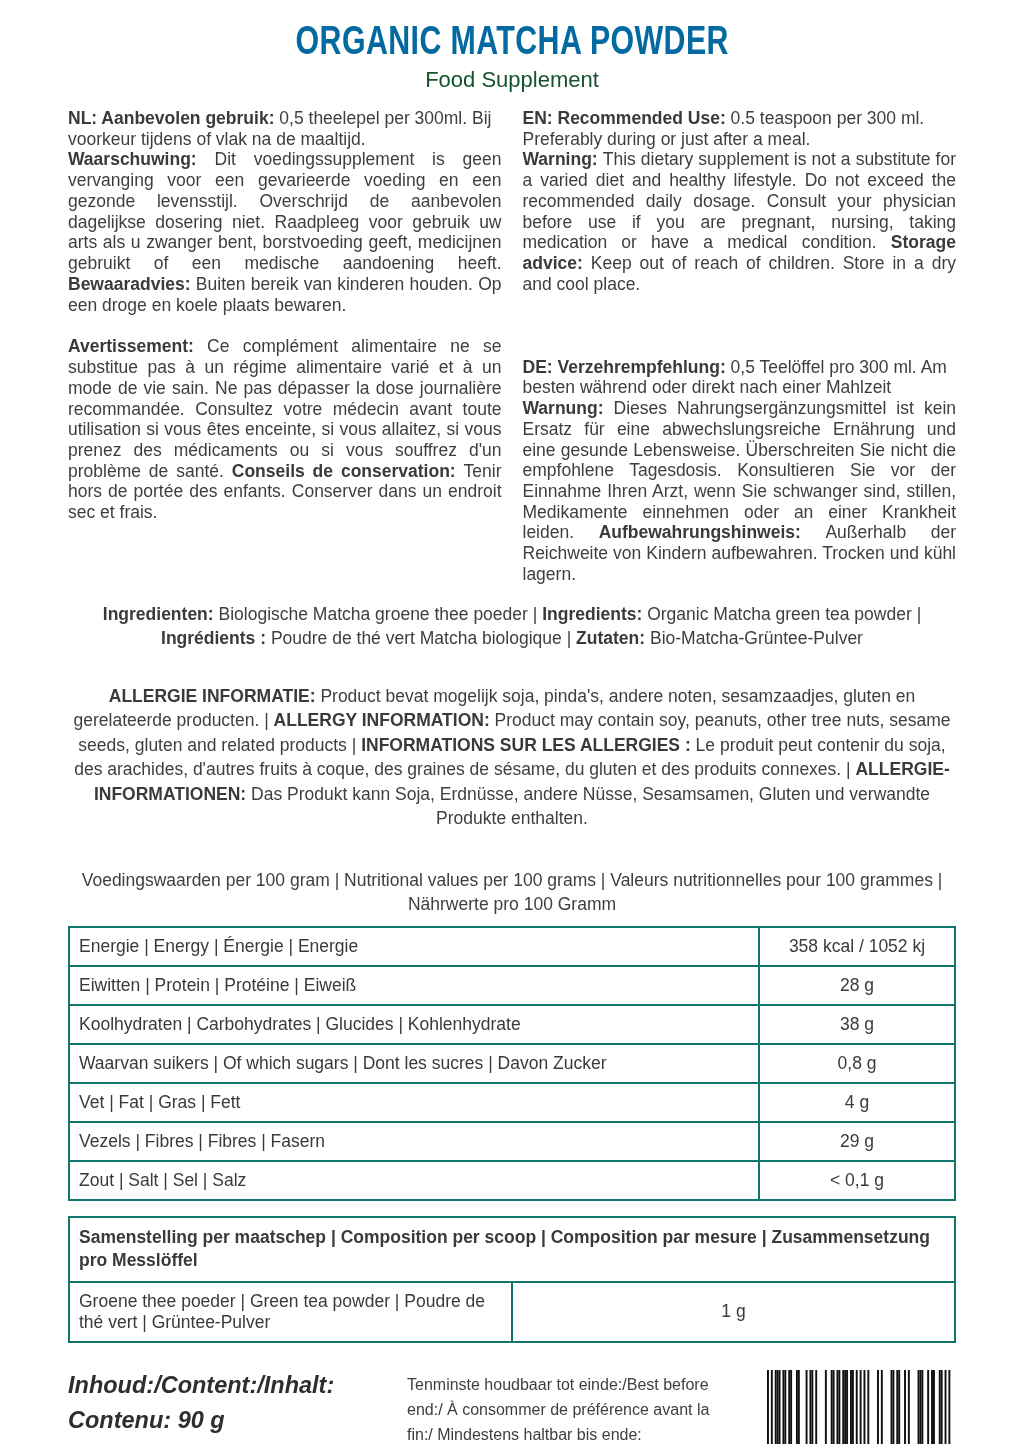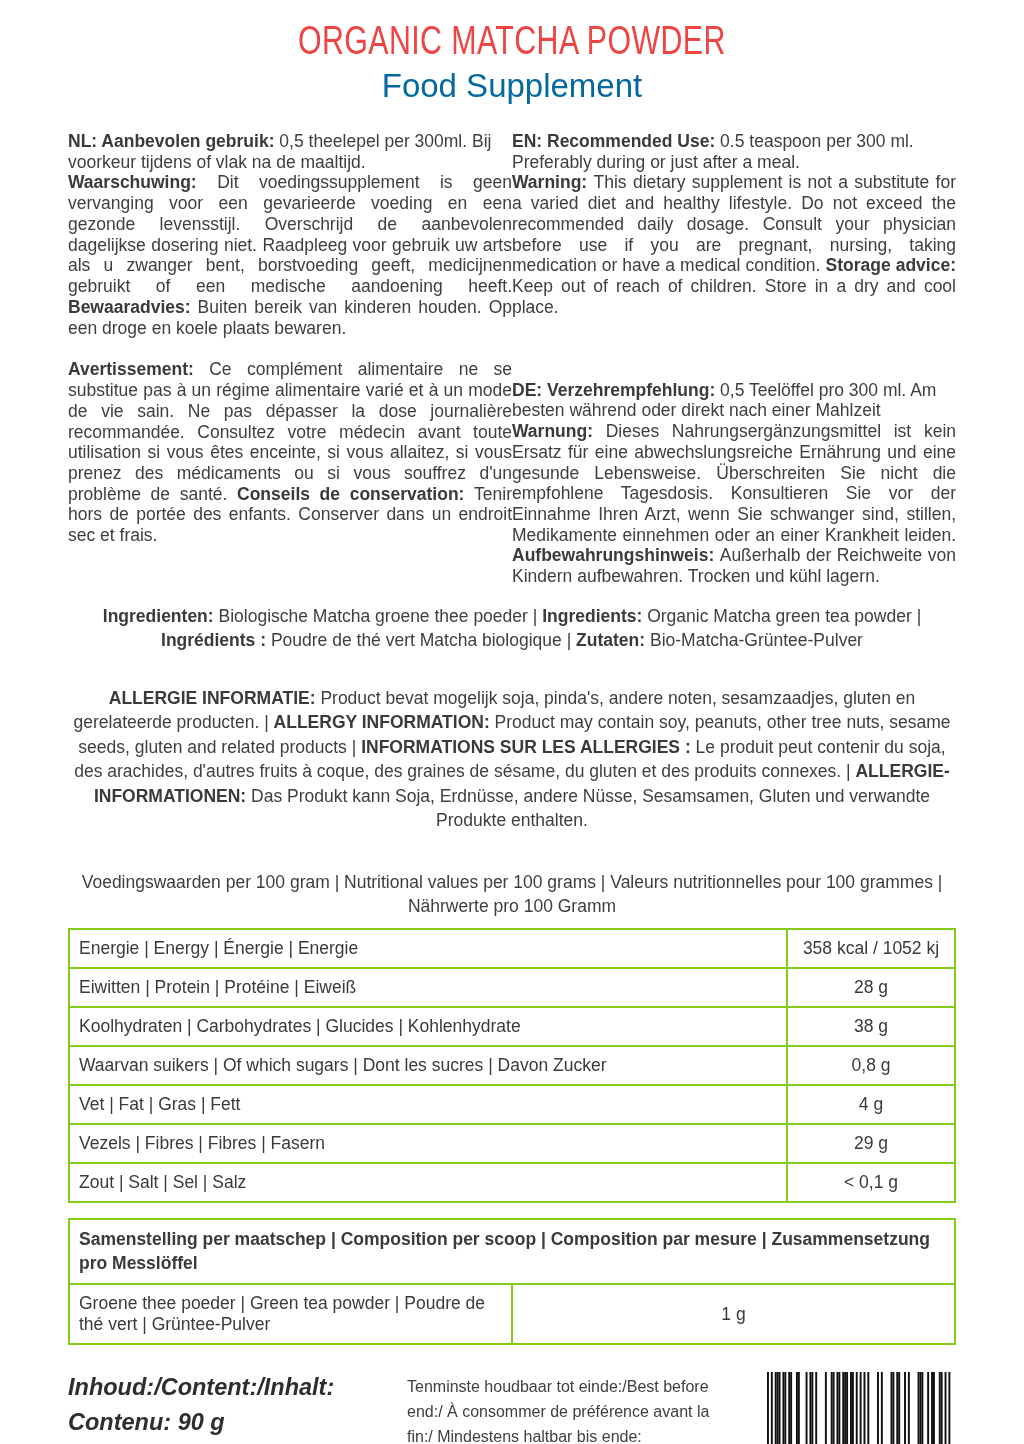--- a/index.html
+++ b/index.html
@@ -8,53 +8,53 @@
     width: 1024px; height: 1444px; overflow: hidden;
     background: #ffffff;
     font-family: "Liberation Sans", sans-serif;
     color: #3e3e3e;
     padding: 20px 68px 0 68px;
     position: relative;
   }
   
   .hdr { text-align: center; }
   .title {
-    color: #ef4444; font-weight: normal; font-size: 37px;
+    color: #0369a1; font-weight: bold; font-size: 37px;
     letter-spacing: 0.5px; white-space: nowrap;
   }
   .title-inner { display: inline-block; transform: scaleX(0.82) scaleY(1.08); transform-origin: center; }
-  .subtitle { color: #0369a1; font-size: 33px; margin-top: 5px; font-weight: normal; }
-
-  
-  .cols { display: flex; margin-top: 26px; }
+  .subtitle { color: #14532d; font-size: 22px; margin-top: 5px; font-weight: normal; }
+
+  
+  .cols { display: flex; gap: 21px; margin-top: 15px; }
   .col { flex: 1 1 0; }
   .block { font-size: 17.5px; line-height: 1.185; text-align: justify; }
   .block b, .para b { font-weight: bold; color: #3a3a3a; }
   .block .use-line { text-align: left; }
   .block + .block { margin-top: 21px; }
   .de-offset { margin-top: 62px !important; }
 
   
   .para { font-size: 17.5px; line-height: 1.4; text-align: center; }
   .ingredients { margin-top: 17px; }
   .allergy { margin-top: 33px; }
   .nutri-heading { margin-top: 37px; }
 
   
   table { border-collapse: collapse; width: 100%; table-layout: fixed; }
   .tbl { margin-top: 9px; }
   .tbl2 { margin-top: 15px; }
   td, th {
-    border: 2px solid #84cc16;
+    border: 2px solid #0f766e;
     font-size: 17.5px; font-weight: normal; color: #3a3a3a;
     padding: 8px 9px;
     background: #ffffff;
   }
   td.lbl { text-align: left; }
-  td.val { text-align: center; width: 168px; }
+  td.val { text-align: center; width: 196px; }
   th.span-hdr { text-align: left; font-weight: bold; line-height: 1.35; }
 
   
   .footer { display: flex; margin-top: 25px; align-items: flex-start; }
   .f-left { width: 308px; flex: 0 0 auto; }
   .content-heading { color: #2e2e2e; font-weight: bold; font-size: 23.5px; line-height: 1.5; font-style: italic; }
   .company { margin-top: 8px; font-size: 18px; line-height: 1.45; color: #3e3e3e; }
   .f-mid { width: 345px; flex: 0 0 auto; padding-top: 5px; }
   .best-before { font-size: 16px; line-height: 1.55; margin-left: 31px; }
   .f-right { margin-left: auto; flex: 0 0 auto; padding-top: 2px; }

